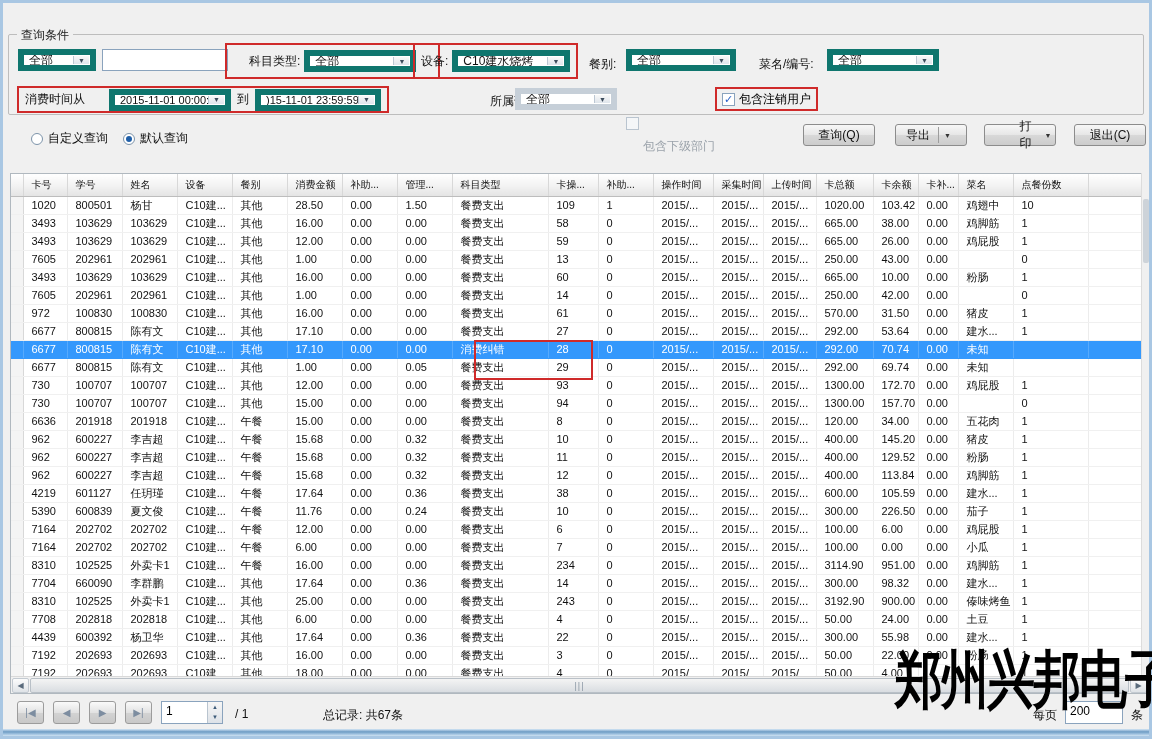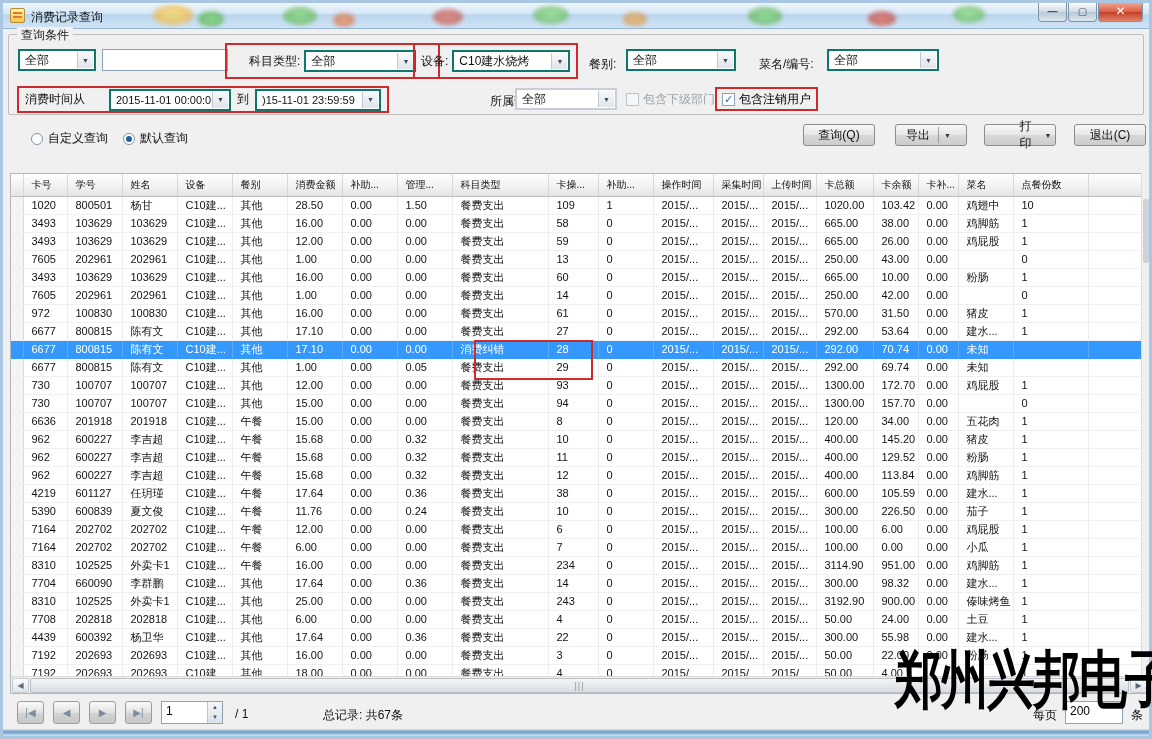--- a/index.html
+++ b/index.html
@@ -30,34 +30,34 @@
     color:#fff; font-size:12px; }
 
   
   .groupbox { position:absolute; left:5px; top:31px; width:1136px; height:81px;
     border:1px solid #bdbdbd; border-radius:2px; }
   .groupbox .legend { position:absolute; left:8px; top:-8px; background:#f0f0f0;
     padding:0 4px; font-size:12px; color:#222; }
 
   .lbl { font-size:12px; color:#111; white-space:nowrap; }
   .combo { position:relative; height:22px; background:#fff;
-    border:2px solid #0f766e; font-size:12px; color:#111;
+    border:6px solid #0f766e; font-size:12px; color:#111;
     display:flex; align-items:center; padding:0 20px 0 5px; white-space:nowrap; overflow:hidden; }
   .combo .arr { position:absolute; right:1px; top:1px; bottom:1px; width:16px;
     background:linear-gradient(#f8f8f8,#dfe5ec); border-left:1px solid #bcc7d3;
     display:flex; align-items:center; justify-content:center; font-size:7px; color:#3c4c5c; }
   .textbox { height:22px; background:#fff; border:1px solid #8aa3bd; }
   .annot { border:2px solid #cf2a2a; display:flex; align-items:center; }
 
   .chk { width:13px; height:13px; background:#fff; border:1px solid #8aa3bd;
     display:inline-flex; align-items:center; justify-content:center;
     font-size:11px; color:#2a62c8; font-weight:bold; margin-right:4px; flex:none; }
   .chk.disabled { border-color:#b9c4cf; background:#f4f6f8; }
   .chklbl { font-size:12px; }
-  .gray { color:#9aa2aa; }
+  .gray { color:#9aa2aa;margin-top:47px; }
 
   .radio { width:12px; height:12px; border-radius:50%; background:#fff;
     border:1px solid #7d94aa; display:inline-block; margin-right:5px; position:relative; flex:none; }
   .radio.on:after { content:""; position:absolute; left:2px; top:2px; width:6px; height:6px;
     border-radius:50%; background:#1f5fa8; }
 
   .btn { position:absolute; height:22px; border:1px solid #8c8c8c; border-radius:3px;
     background:linear-gradient(#f7f7f7,#e6e6e6 50%,#d8d8d8 51%,#ccc);
     font-size:12px; color:#111; display:flex; align-items:center; justify-content:center; }
   .btn .split { width:1px; align-self:stretch; background:#9d9d9d; margin:2px 0 2px 8px; }
@@ -115,39 +115,20 @@
 
   .watermark { position:absolute; left:892px; top:636px; font-size:48px; font-weight:900;
     color:#000; letter-spacing:-2px; transform:scaleY(1.3); transform-origin:top left;
     white-space:nowrap; z-index:50; }
 </style>
 </head>
 <body>
 
 <div class="window">
 
-  <div class="titlebar">
-    <div class="blob" style="left:150px;top:2px;width:40px;height:20px;background:radial-gradient(#ffd84d,#f0a42c)"></div>
-    <div class="blob" style="left:195px;top:8px;width:26px;height:16px;background:radial-gradient(#6fcf5a,#3f9e34)"></div>
-    <div class="blob" style="left:280px;top:4px;width:34px;height:18px;background:radial-gradient(#7ed96a,#46a43a)"></div>
-    <div class="blob" style="left:330px;top:10px;width:22px;height:14px;background:radial-gradient(#f08a4a,#cf5a2a)"></div>
-    <div class="blob" style="left:430px;top:6px;width:30px;height:16px;background:radial-gradient(#e86a5a,#b83a2a)"></div>
-    <div class="blob" style="left:530px;top:3px;width:36px;height:18px;background:radial-gradient(#8adf74,#4aa63e)"></div>
-    <div class="blob" style="left:620px;top:9px;width:24px;height:14px;background:radial-gradient(#f0b24a,#d07a2a)"></div>
-    <div class="blob" style="left:745px;top:4px;width:34px;height:18px;background:radial-gradient(#7ed96a,#3f9e34)"></div>
-    <div class="blob" style="left:865px;top:8px;width:28px;height:15px;background:radial-gradient(#e85a4a,#b42a1a)"></div>
-    <div class="blob" style="left:950px;top:3px;width:32px;height:17px;background:radial-gradient(#8adf74,#46a43a)"></div>
-    <div class="app-icon"></div>
-    <div class="title-text">消费记录查询</div>
-    <div class="winctl">
-      <div class="wbtn min">—</div>
-      <div class="wbtn max">▢</div>
-      <div class="wbtn close">✕</div>
-    </div>
-  </div>
 
   <div class="groupbox">
     <div class="legend">查询条件</div>
 
     <div class="combo" style="position:absolute;left:9px;top:14px;width:78px;">
       <span>全部</span>
       <span class="arr">▼</span>
     </div>
     <div class="textbox" style="position:absolute;left:93px;top:14px;width:126px;"></div>
 

